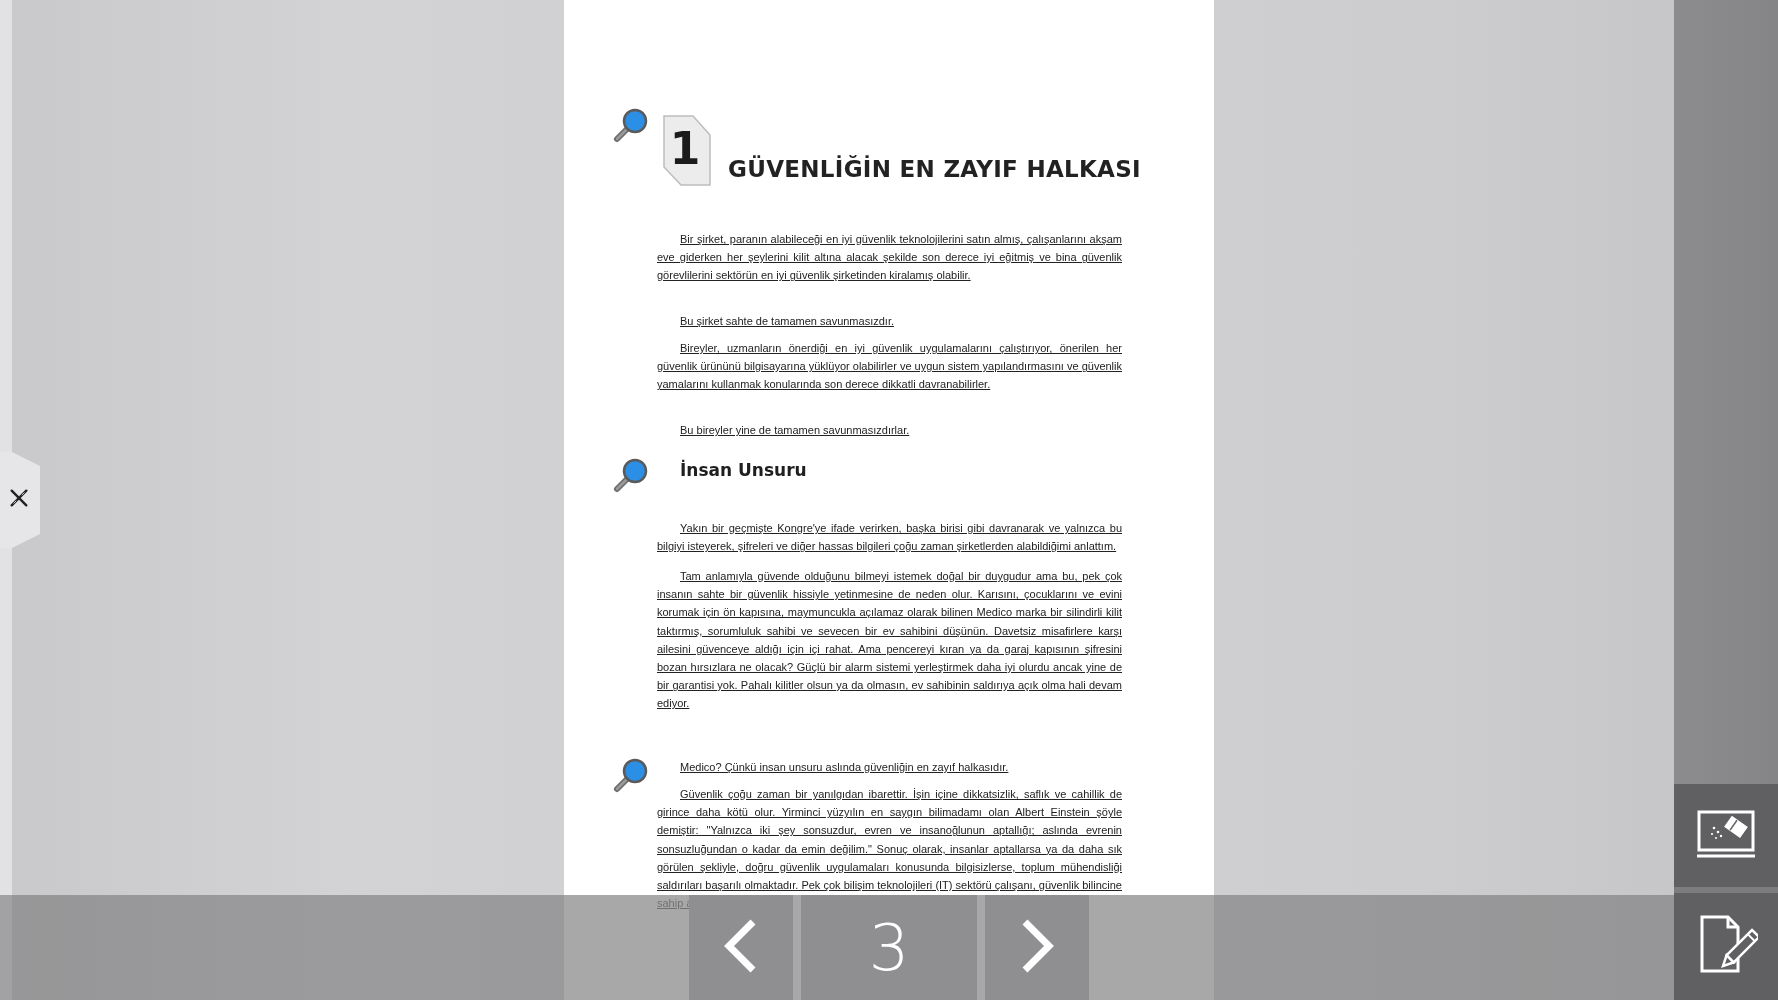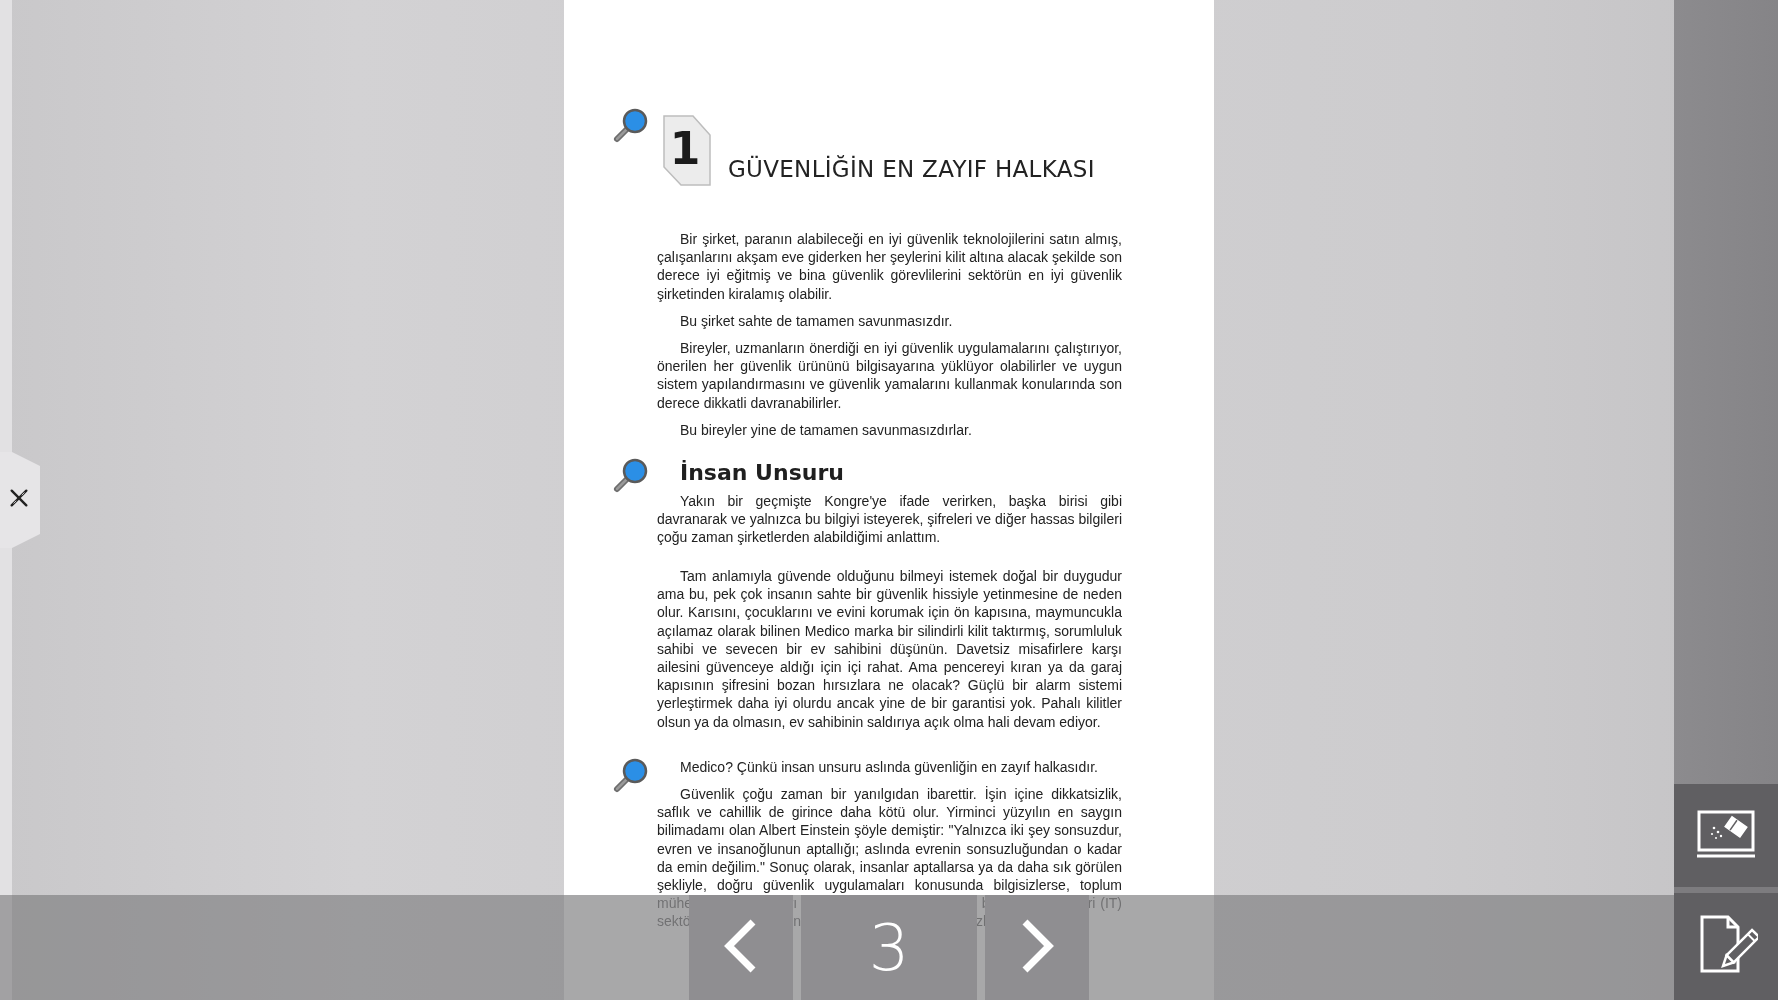--- a/index.html
+++ b/index.html
@@ -32,31 +32,31 @@
     .chapter-badge {
       position: absolute; left: 99px; top: 115px; width: 48px; height: 71px;
     }
     .chapter-badge svg { width: 48px; height: 71px; }
     .chapter-num {
       position: absolute; left: 0; top: 8px; width: 44px; text-align: center;
       font-family: "DejaVu Sans", sans-serif; font-weight: bold; font-size: 44px; color: #1b1b1b;
     }
     .chapter-title {
       position: absolute; left: 164px; top: 156px;
-      font-family: "DejaVu Sans", sans-serif; font-weight: normal; font-size: 23px; color: #222;
+      font-family: "DejaVu Sans", sans-serif; font-weight: bold; font-size: 23px; color: #222;
       letter-spacing: 0.3px;
     }
     .section-title {
       position: absolute; left: 116px; top: 460px;
-      font-family: "DejaVu Sans", sans-serif; font-weight: bold; font-size: 22px; color: #1f1f1f;
+      font-family: "DejaVu Sans", sans-serif; font-weight: bold; font-size: 17px; color: #1f1f1f;
     }
     .para {
       position: absolute; left: 93px; width: 465px;
-      font-family: "Liberation Sans", sans-serif; font-size: 14px; line-height: 18.2px; color: #222;
-      text-align: justify; text-indent: 23px;
+      font-family: "Liberation Sans", sans-serif; font-size: 11px; line-height: 18.2px; color: #222;
+      text-align: justify; text-indent: 23px; text-decoration: underline;
     }
 
     .bottom-bar {
       position: absolute; left: 0; top: 895px; width: 1674px; height: 105px;
       background: rgba(110, 109, 112, 0.55);
     }
     .bottom-bar-page-overlay {
       position: absolute; left: 564px; top: 895px; width: 650px; height: 105px;
       background: rgba(160, 159, 162, 0.45);
     }
@@ -138,21 +138,21 @@
 
   <div class="magnifier" style="left:47px; top:457px;">
     <svg viewBox="0 0 38 38" width="38" height="38">
       <line x1="6" y1="32" x2="17" y2="21" stroke="#6d6d6d" stroke-width="6" stroke-linecap="round"></line>
       <line x1="6" y1="32" x2="17" y2="21" stroke="#9a9a9a" stroke-width="2.5" stroke-linecap="round"></line>
       <circle cx="24" cy="14" r="11" fill="#2b8fe6" stroke="#5a5a5a" stroke-width="2.5"></circle>
     </svg>
   </div>
   <div class="section-title">İnsan Unsuru</div>
 
-  <p class="para" style="top:492px;">Yakın bir geçmişte Kongre'ye ifade verirken, başka birisi gibi davranarak ve yalnızca bu bilgiyi isteyerek, şifreleri ve diğer hassas bilgileri çoğu zaman şirketlerden alabildiğimi anlattım.</p>
+  <p class="para" style="top:519px;">Yakın bir geçmişte Kongre'ye ifade verirken, başka birisi gibi davranarak ve yalnızca bu bilgiyi isteyerek, şifreleri ve diğer hassas bilgileri çoğu zaman şirketlerden alabildiğimi anlattım.</p>
   <p class="para" style="top:567px;">Tam anlamıyla güvende olduğunu bilmeyi istemek doğal bir duygudur ama bu, pek çok insanın sahte bir güvenlik hissiyle yetinmesine de neden olur. Karısını, çocuklarını ve evini korumak için ön kapısına, maymuncukla açılamaz olarak bilinen Medico marka bir silindirli kilit taktırmış, sorumluluk sahibi ve sevecen bir ev sahibini düşünün. Davetsiz misafirlere karşı ailesini güvenceye aldığı için içi rahat. Ama pencereyi kıran ya da garaj kapısının şifresini bozan hırsızlara ne olacak? Güçlü bir alarm sistemi yerleştirmek daha iyi olurdu ancak yine de bir garantisi yok. Pahalı kilitler olsun ya da olmasın, ev sahibinin saldırıya açık olma hali devam ediyor.</p>
 
   <div class="magnifier" style="left:47px; top:757px;">
     <svg viewBox="0 0 38 38" width="38" height="38">
       <line x1="6" y1="32" x2="17" y2="21" stroke="#6d6d6d" stroke-width="6" stroke-linecap="round"></line>
       <line x1="6" y1="32" x2="17" y2="21" stroke="#9a9a9a" stroke-width="2.5" stroke-linecap="round"></line>
       <circle cx="24" cy="14" r="11" fill="#2b8fe6" stroke="#5a5a5a" stroke-width="2.5"></circle>
     </svg>
   </div>
   <p class="para" style="top:758px;">Medico? Çünkü insan unsuru aslında güvenliğin en zayıf halkasıdır.</p>

